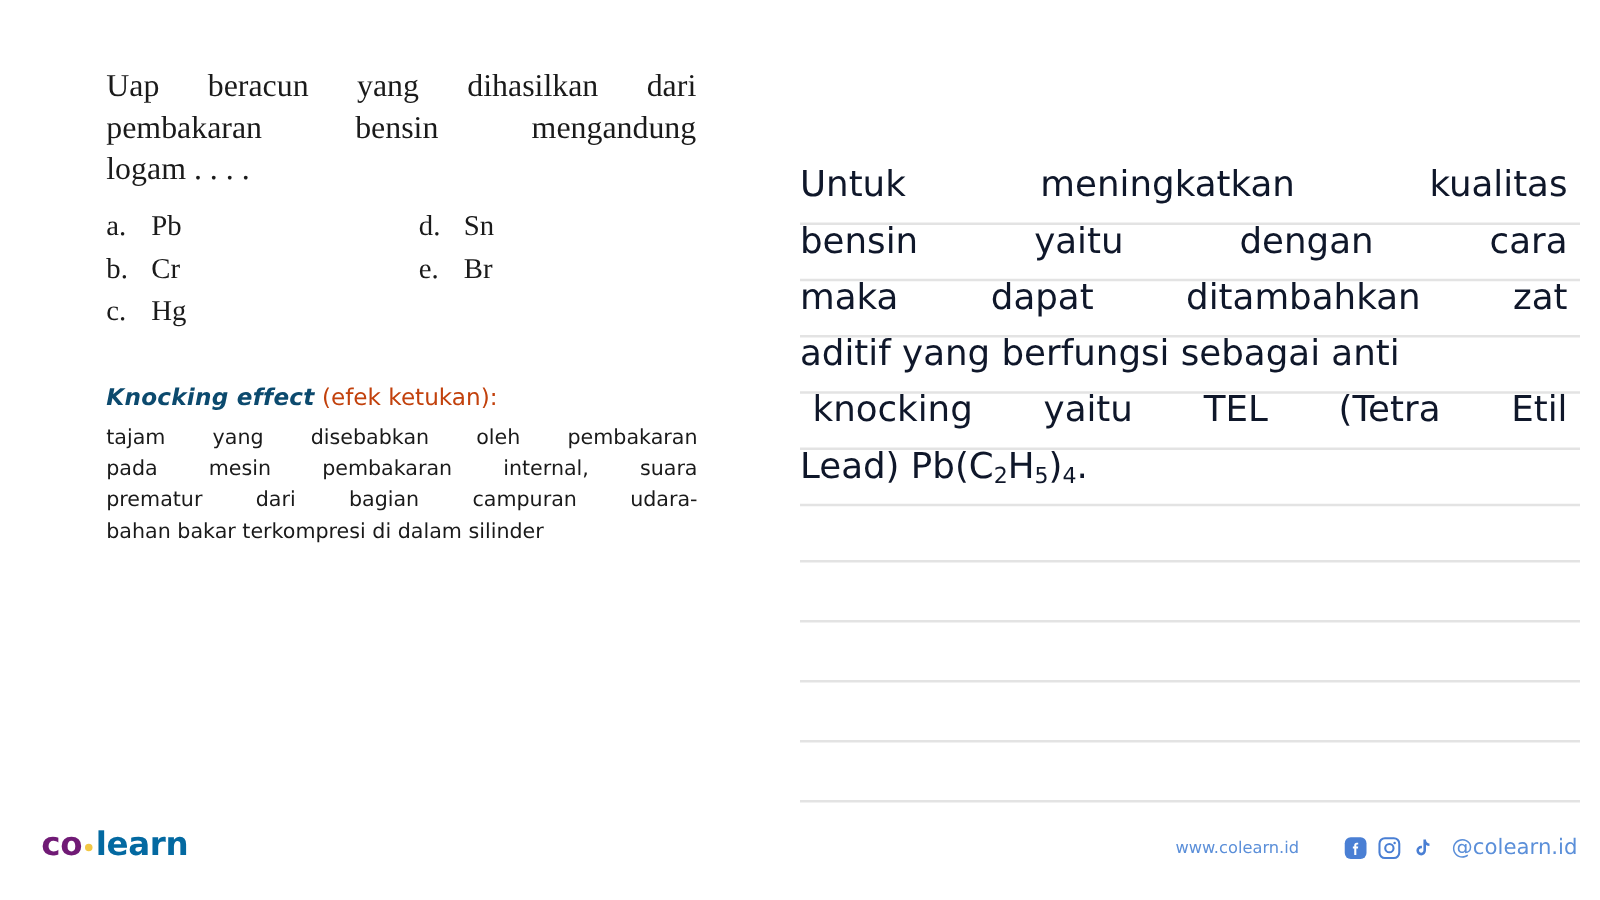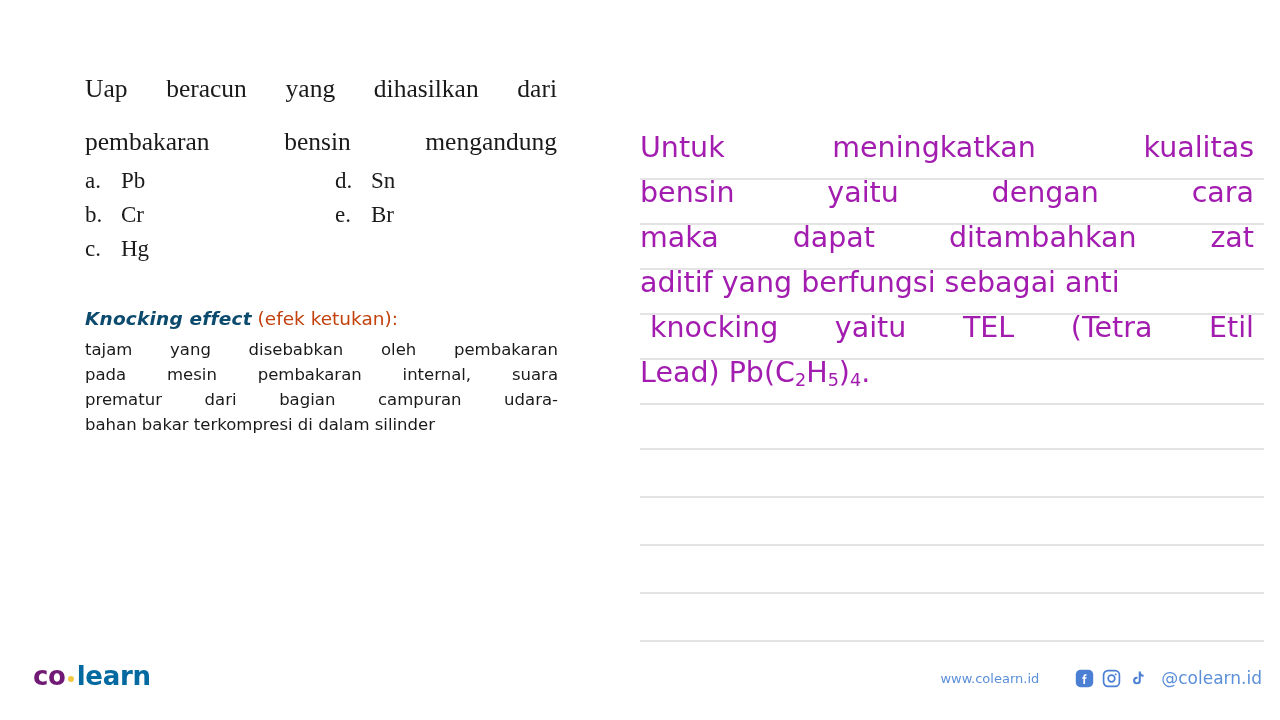--- a/index.html
+++ b/index.html
@@ -33,21 +33,20 @@
     font-size: 25.5px;
     line-height: 33px;
     color: #1a1a1a;
     text-align: justify;
     text-align-last: left;
   }
   #question-stem .stem-line {
     display: block;
     text-align: justify;
     text-align-last: justify;
-    margin-top: 20px;
   }
   #question-stem .stem-line.last {
     text-align-last: left;
   }
 
   #options {
     position: absolute;
     left: 85px;
     top: 168px;
     width: 420px;
@@ -135,21 +134,21 @@
     height: 2px;
     background: #e3e3e3;
   }
   #answer-text {
     position: absolute;
     left: 20px;
     top: 126px;
     width: 614px;
     font-family: "DejaVu Sans", sans-serif;
     font-size: 28.5px;
-    color: #a21caf;
+    color: #0f172a;
     font-weight: 500;
   }
   .ans-line {
     display: block;
     height: 45px;
     line-height: 43px;
     text-align: justify;
     text-align-last: justify;
     white-space: normal;
   }
@@ -225,20 +224,21 @@
   }
 </style>
 </head>
 <body>
 
 <div id="question-pane">
 
   <div id="question-stem">
     <span class="stem-line">Uap beracun yang dihasilkan dari</span>
     <span class="stem-line">pembakaran bensin mengandung</span>
+    <span class="stem-line last">logam . . . .</span>
   </div>
 
   <div id="options">
     <div class="option-row">
       <div class="option-cell col-a">
         <span class="opt-letter">a.</span>
         <span class="opt-text">Pb</span>
       </div>
       <div class="option-cell">
         <span class="opt-letter">d.</span>

